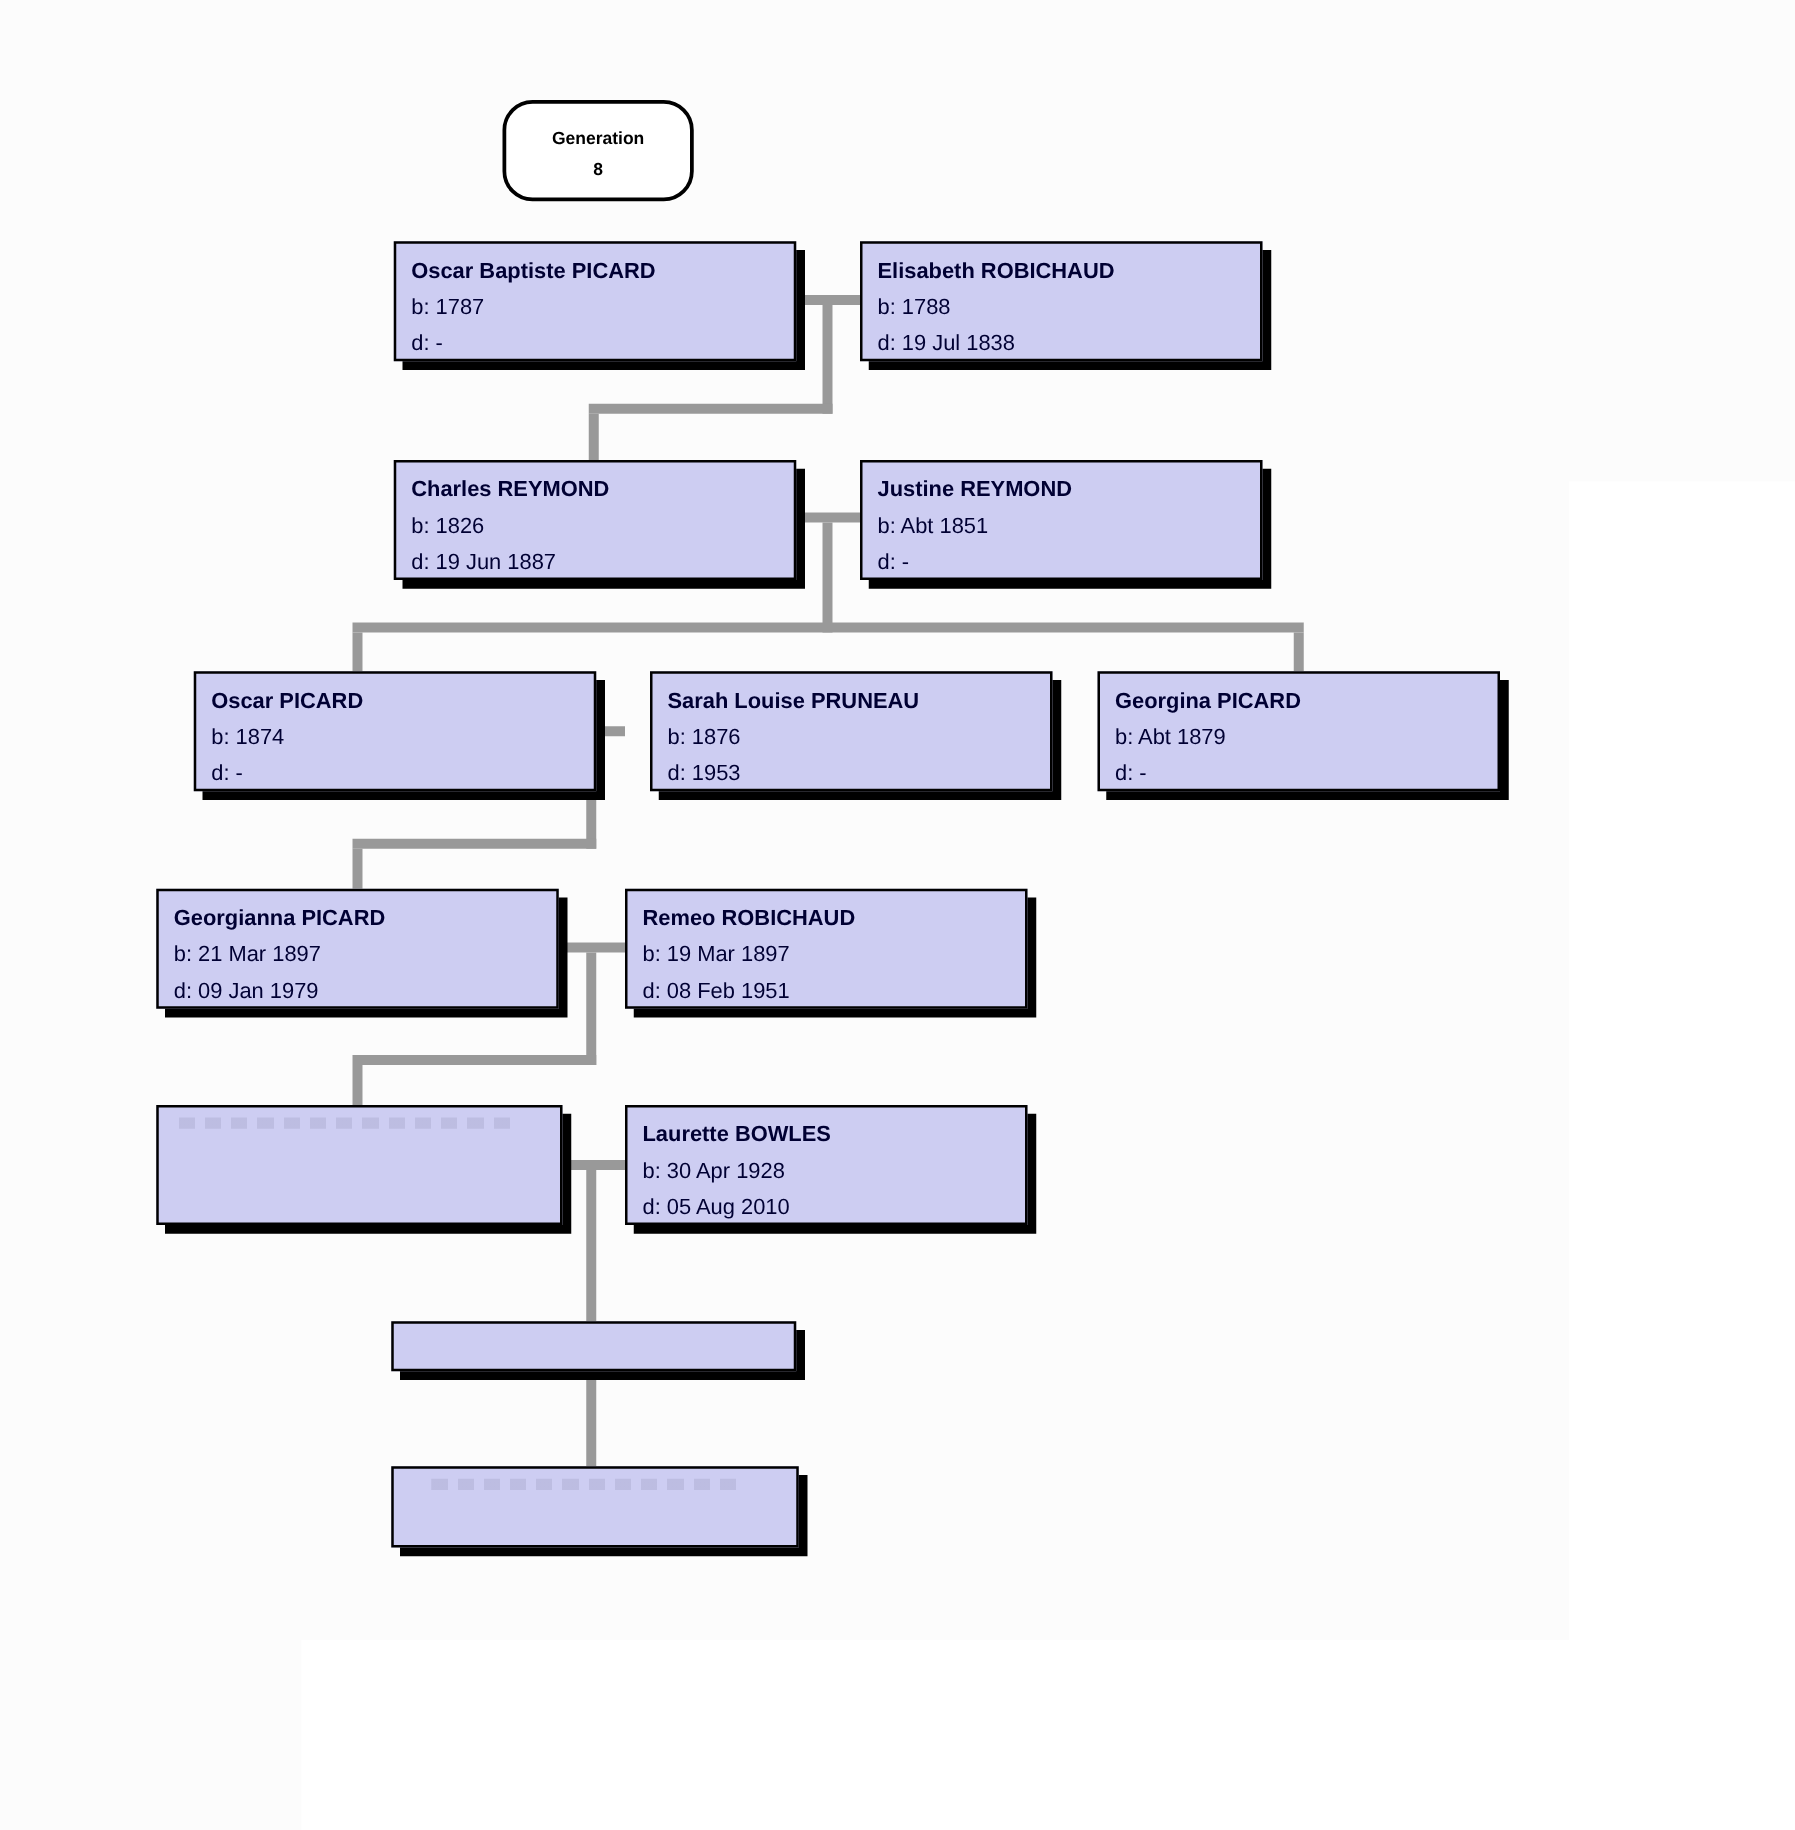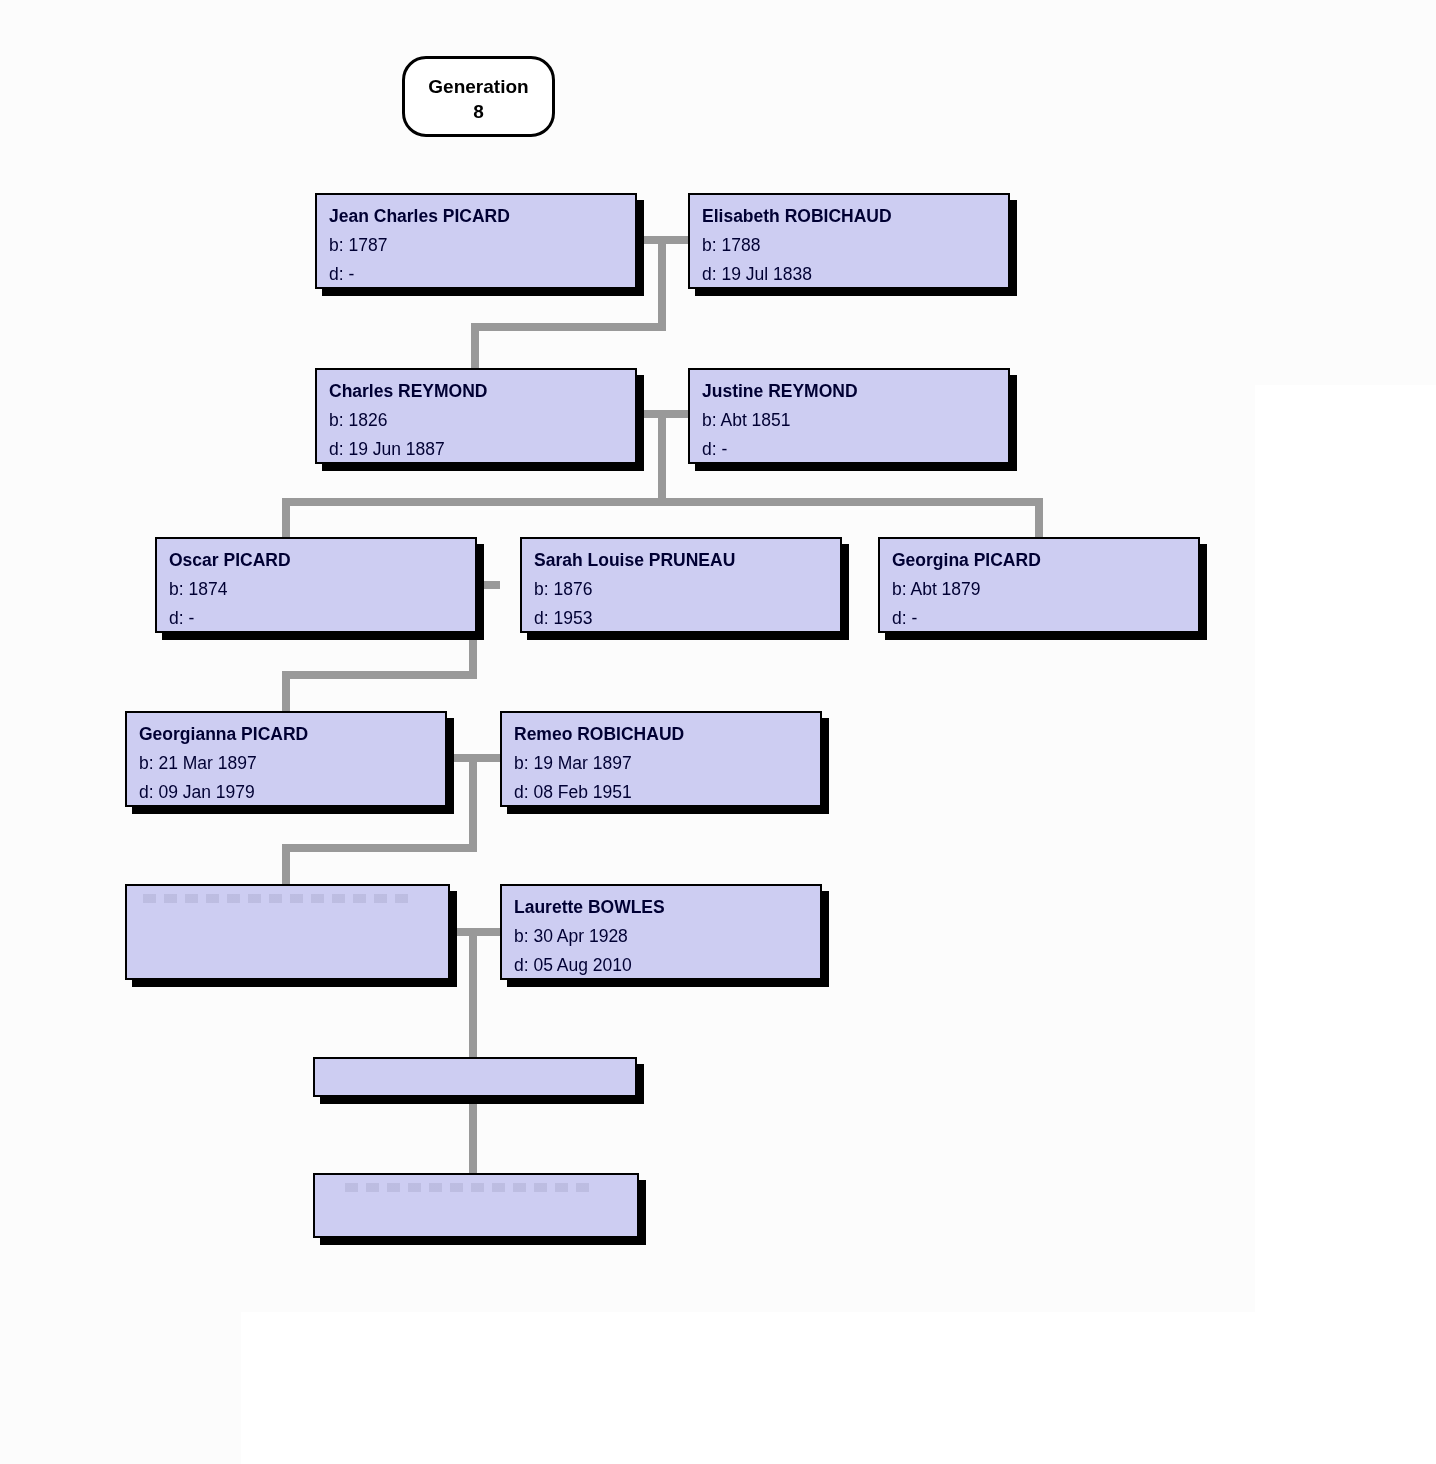--- a/index.html
+++ b/index.html
@@ -14,30 +14,30 @@
     background:#ffffff;
     overflow:hidden;
   }
   .bg-gray{
     position:absolute;
     background:#fcfcfc;
     z-index:0;
   }
   .gen-badge{
     position:absolute;
-    left:402px; top:56px;
+    left:402px; top:80px;
     width:153px; height:81px;
     box-sizing:border-box;
     background:#ffffff;
     border:3px solid #000000;
     border-radius:24px;
     z-index:3;
     text-align:center;
     font-weight:bold;
-    font-size:19px;
+    font-size:14px;
     color:#000000;
     padding-top:15px;
     line-height:25px;
   }
   .conn{
     position:absolute;
     background:#999999;
     z-index:1;
   }
   .person{
@@ -100,21 +100,21 @@
   <div class="conn" style="left:282px;top:679px;width:8px;height:32px;"></div>
 
   <div class="conn" style="left:469px;top:762px;width:8px;height:90px;"></div>
   <div class="conn" style="left:282px;top:844px;width:195px;height:8px;"></div>
   <div class="conn" style="left:282px;top:852px;width:8px;height:32px;"></div>
 
   <div class="conn" style="left:469px;top:936px;width:8px;height:121px;"></div>
   <div class="conn" style="left:469px;top:1095px;width:8px;height:78px;"></div>
 
   <div class="person" style="left:315px;top:193px;">
-    <div class="pname">Jean Charles PICARD</div>
+    <div class="pname">Oscar Baptiste PICARD</div>
     <div class="pline">b: 1787</div>
     <div class="pline">d: -</div>
   </div>
 
   <div class="person" style="left:688px;top:193px;">
     <div class="pname">Elisabeth ROBICHAUD</div>
     <div class="pline">b: 1788</div>
     <div class="pline">d: 19 Jul 1838</div>
   </div>
 

